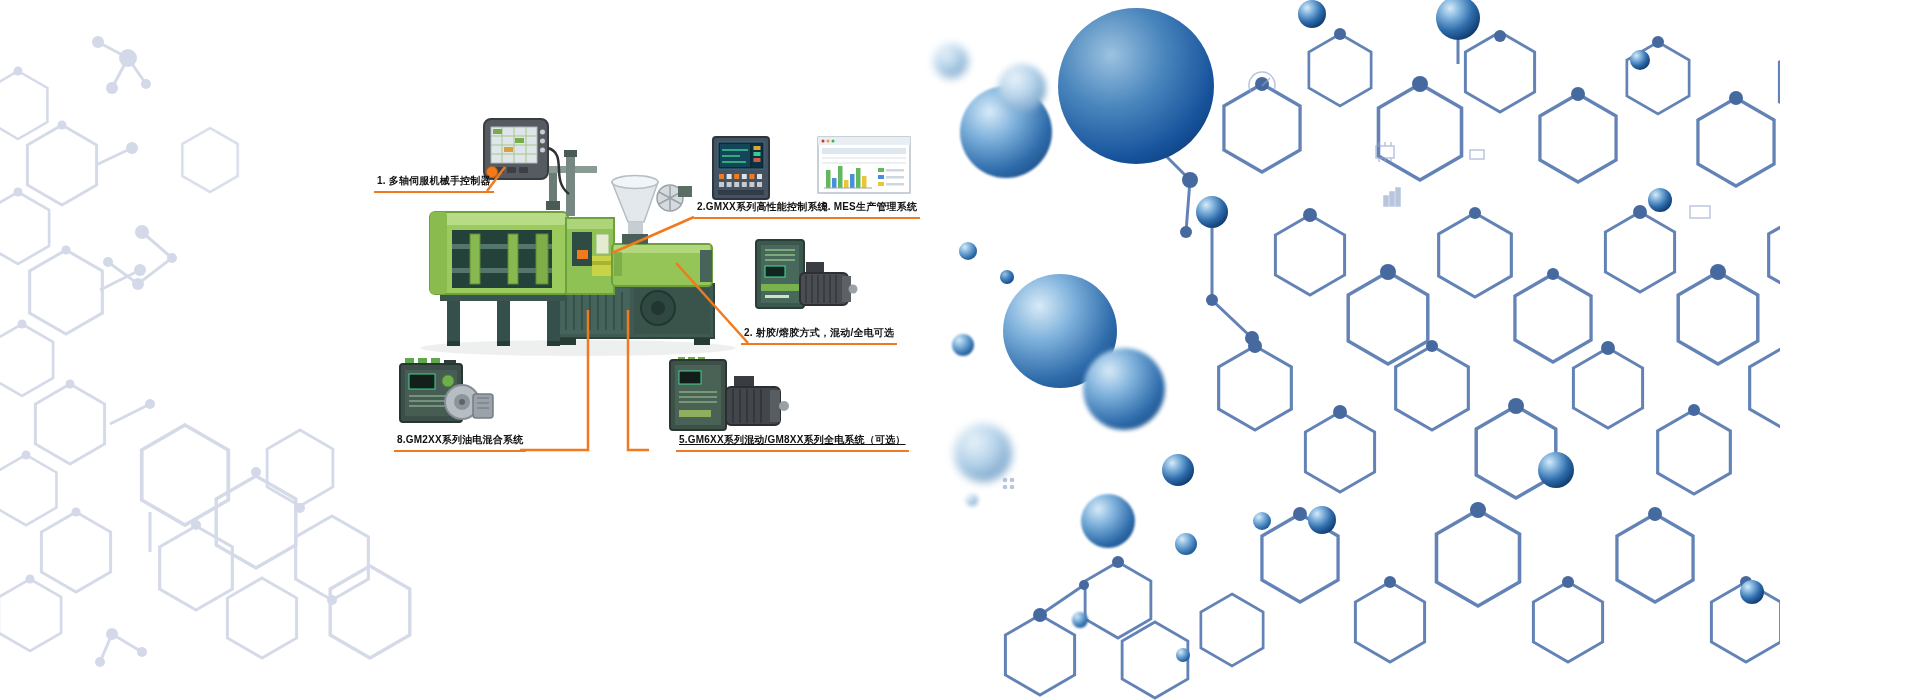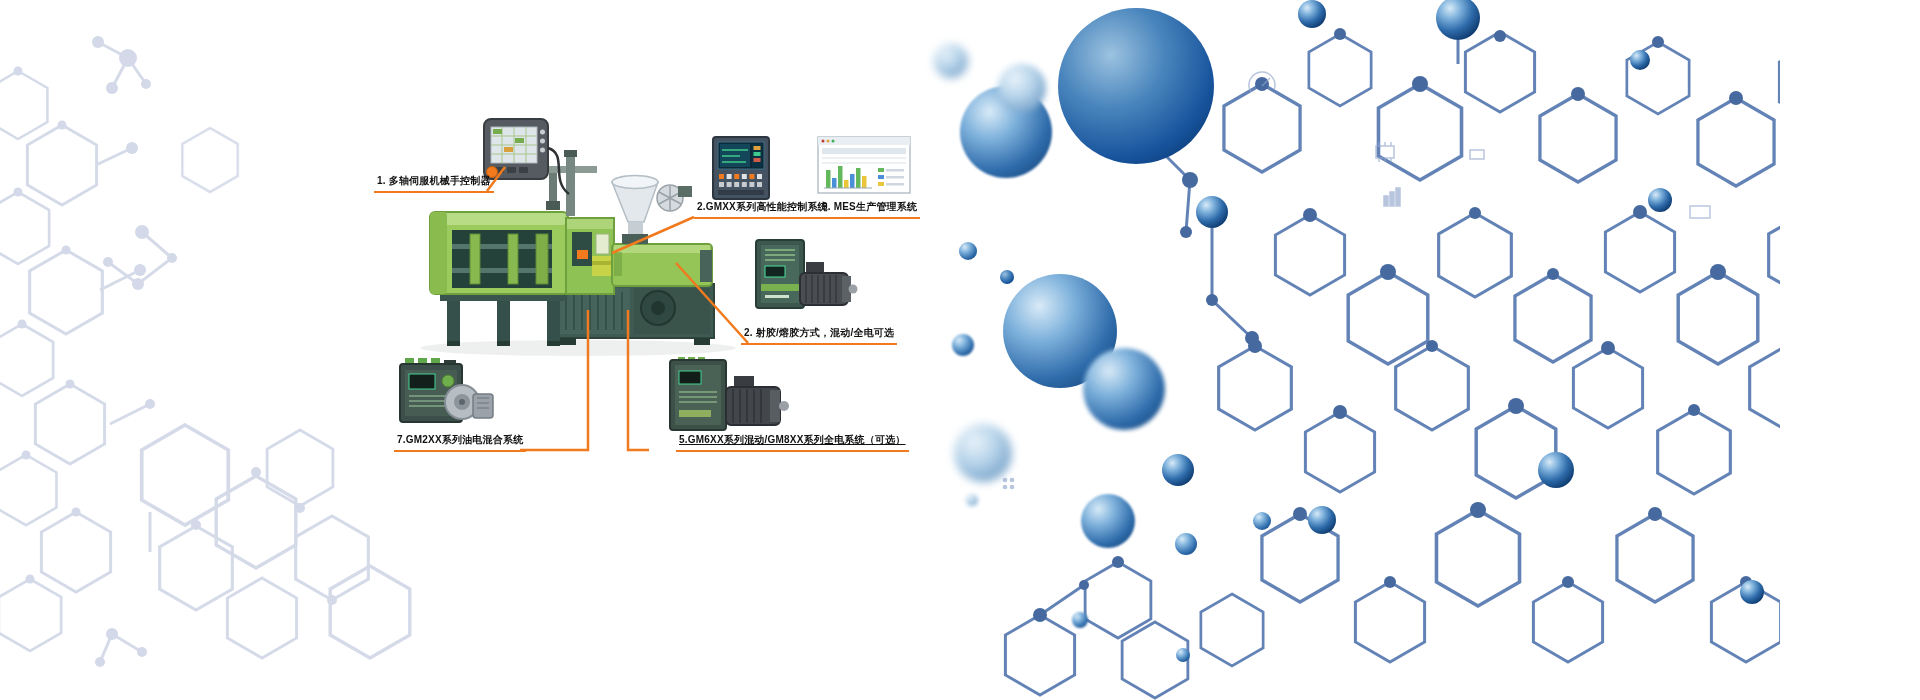--- a/index.html
+++ b/index.html
@@ -416,16 +416,16 @@
   <div class="callout" style="left:819px;top:201px;">
     <span>9. MES生产管理系统</span>
   </div>
   <div class="callout" style="left:741px;top:327px;">
     <span>2. 射胶/熔胶方式，混动/全电可选</span>
   </div>
   <div class="callout" style="left:676px;top:434px;text-decoration:underline;">
     <span>5.GM6XX系列混动/GM8XX系列全电系统（可选）</span>
   </div>
   <div class="callout" style="left:394px;top:434px;">
-    <span>7.GM2XX系列油电混合系统</span>
+    <span>8.GM2XX系列油电混合系统</span>
   </div>
 
 </div>
 
 </body></html>

